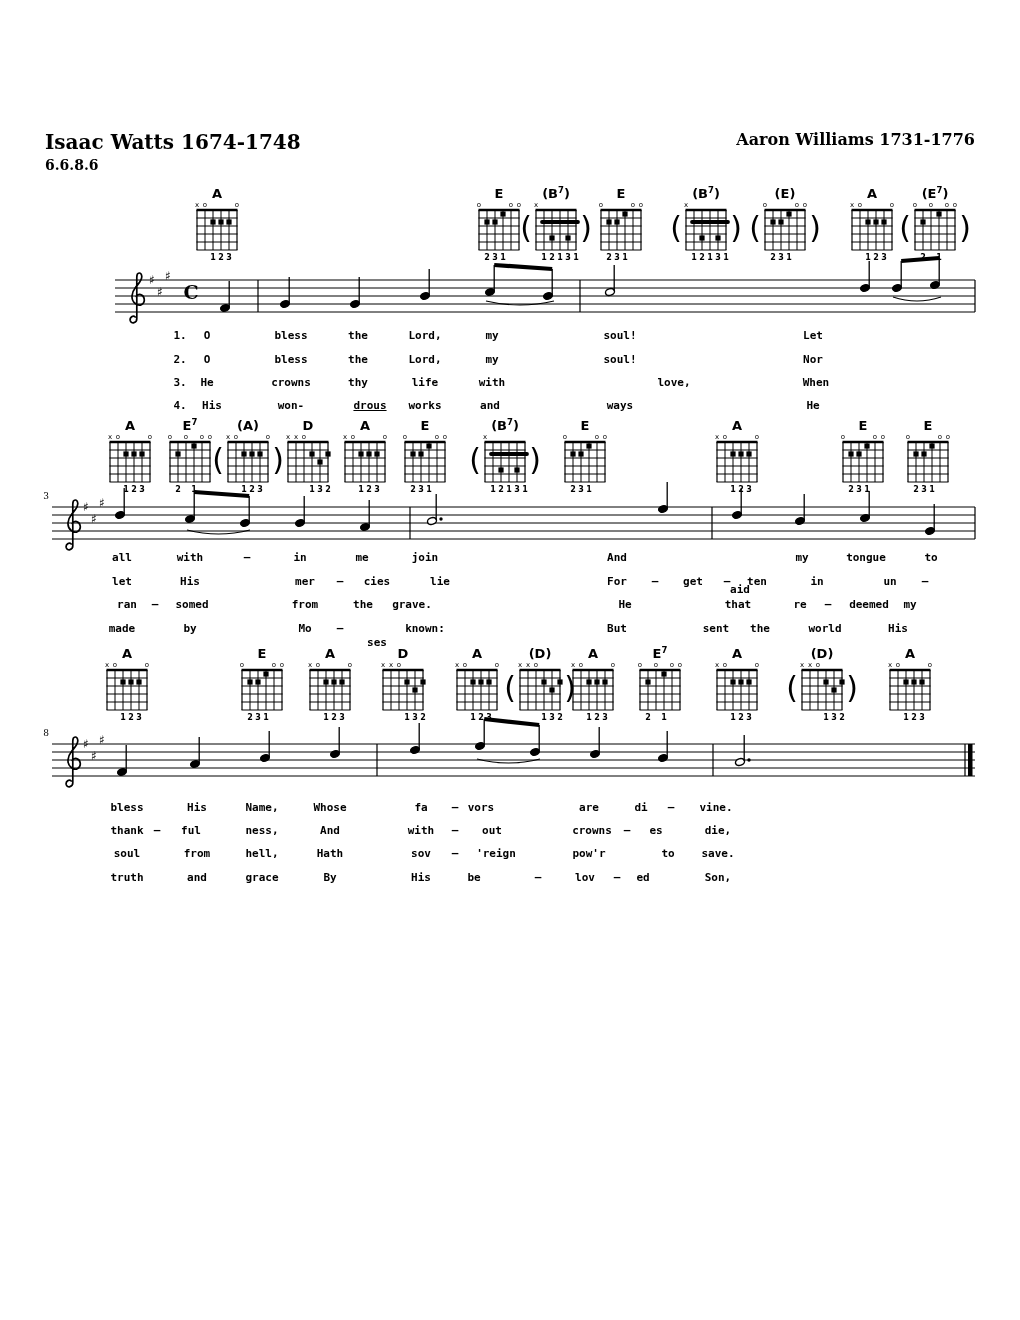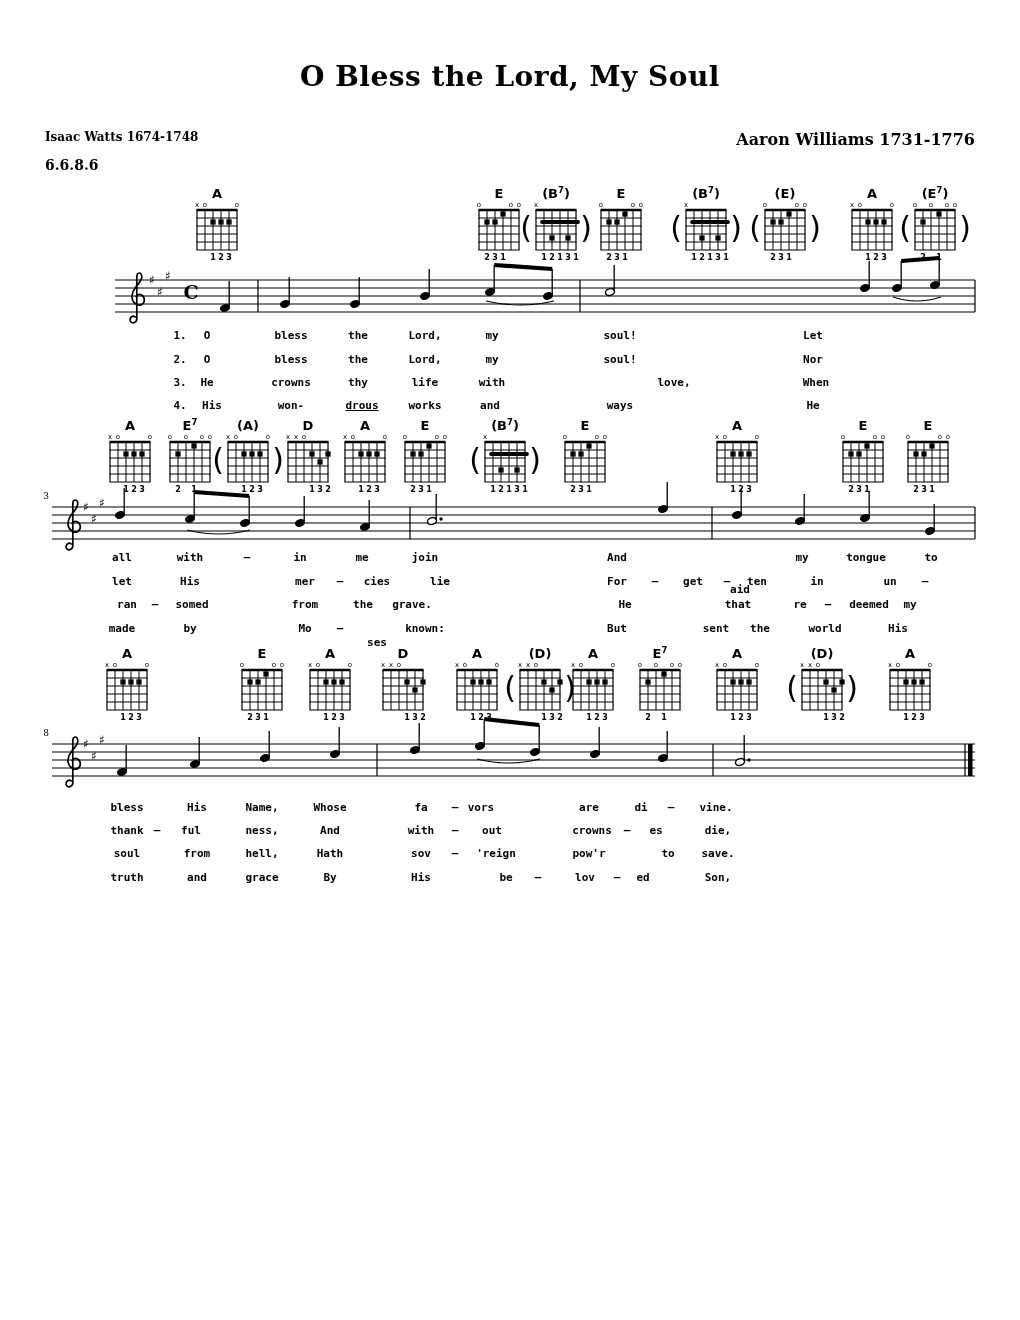--- a/index.html
+++ b/index.html
@@ -2,21 +2,21 @@
 <html><head>
 <meta charset="utf-8">
 <style>
   html,body{margin:0;padding:0;background:#fff;}
   .page{position:relative;width:1020px;height:1320px;background:#ffffff;color:#000;
         font-family:"DejaVu Serif",serif;overflow:hidden;}
   .title{position:absolute;top:60px;left:0;width:100%;text-align:center;
          font-size:28px;font-weight:bold;letter-spacing:0.5px;}
   .subtitle{position:absolute;top:99px;left:0;width:100%;text-align:center;
          font-size:18px;font-weight:bold;}
-  .author-left{position:absolute;top:130px;left:45px;font-size:12px;font-weight:bold;}
+  .author-left{position:absolute;top:130px;left:45px;font-size:20px;font-weight:bold;}
   .author-right{position:absolute;top:130px;right:45px;font-size:16px;font-weight:bold;}
   .meter{position:absolute;top:157px;left:45px;font-size:14px;font-weight:bold;}
   #score-svg{position:absolute;left:0;top:0;}
   #chords,#lyrics-layer{position:absolute;left:0;top:0;width:100%;height:100%;}
   .lyr{position:absolute;left:0;width:100%;height:14px;}
   .lw{position:absolute;transform:translateX(-50%);
       font-family:"DejaVu Sans Mono",monospace;font-weight:bold;font-size:11px;white-space:pre;}
   svg text{fill:#000;}
   .chlabel{font-family:"DejaVu Sans",sans-serif;font-weight:bold;font-size:13px;text-anchor:middle;}
   .chsup{font-size:8.5px;}
@@ -24,21 +24,20 @@
   .finger{font-family:"DejaVu Sans",sans-serif;font-weight:bold;font-size:8px;text-anchor:middle;}
   .bigparen{font-family:"DejaVu Sans",sans-serif;font-size:30px;text-anchor:middle;font-weight:normal;}
   .sharp{font-family:"DejaVu Sans",sans-serif;font-size:12px;text-anchor:middle;font-weight:bold;}
   .timesig{font-family:"DejaVu Serif",serif;font-weight:bold;font-size:19px;text-anchor:middle;}
   .mnum{font-family:"DejaVu Serif",serif;font-size:9px;text-anchor:middle;}
 </style>
 </head>
 <body>
 
 <div class="page" id="page">
-  <div class="title">O Bless the Lord, My Soul</div>
   <div class="author-left">Isaac Watts 1674-1748</div>
   <div class="author-right">Aaron Williams 1731-1776</div>
   <div class="meter">6.6.8.6</div>
   <svg id="score-svg" width="1020" height="1320">
       <g>
         <line x1="115" x2="975" y1="280" y2="280" stroke="#000" stroke-width="1"></line>
         <line x1="115" x2="975" y1="288" y2="288" stroke="#000" stroke-width="1"></line>
         <line x1="115" x2="975" y1="296" y2="296" stroke="#000" stroke-width="1"></line>
         <line x1="115" x2="975" y1="304" y2="304" stroke="#000" stroke-width="1"></line>
         <line x1="115" x2="975" y1="312" y2="312" stroke="#000" stroke-width="1"></line>
@@ -980,21 +979,21 @@
         <span class="lw" style="left: 358px;">thy</span>
         <span class="lw" style="left: 425px;">life</span>
         <span class="lw" style="left: 492px;">with</span>
         <span class="lw" style="left: 651px; margin-left: 23px;">love,</span>
         <span class="lw" style="left: 816px;">When</span>
       </div>
       <div class="lyr" style="top: 399px;">
         <span class="lw" style="left: 180px;">4.</span>
         <span class="lw" style="left: 212px;">His</span>
         <span class="lw" style="left: 291px;">won-</span>
-        <span class="lw" style="left: 362px; text-decoration: underline;">drous</span>
+        <span class="lw" style="left: 370px; text-decoration: underline;">drous</span>
         <span class="lw" style="left: 425px;">works</span>
         <span class="lw" style="left: 490px;">and</span>
         <span class="lw" style="left: 620px;">ways</span>
         <span class="lw" style="left: 813px;">He</span>
       </div>
       <div class="lyr" style="top: 551px;">
         <span class="lw" style="left: 122px;">all</span>
         <span class="lw" style="left: 190px;">with</span>
         <span class="lw" style="left: 247px;">–</span>
         <span class="lw" style="left: 300px;">in</span>
@@ -1087,21 +1086,21 @@
         <span class="lw" style="left: 589px;">pow'r</span>
         <span class="lw" style="left: 668px;">to</span>
         <span class="lw" style="left: 718px;">save.</span>
       </div>
       <div class="lyr" style="top: 871px;">
         <span class="lw" style="left: 127px;">truth</span>
         <span class="lw" style="left: 197px;">and</span>
         <span class="lw" style="left: 262px;">grace</span>
         <span class="lw" style="left: 330px;">By</span>
         <span class="lw" style="left: 421px;">His</span>
-        <span class="lw" style="left: 474px; margin-left: 32px;">be</span>
+        <span class="lw" style="left: 474px;">be</span>
         <span class="lw" style="left: 538px;">–</span>
         <span class="lw" style="left: 585px;">lov</span>
         <span class="lw" style="left: 617px;">–</span>
         <span class="lw" style="left: 643px;">ed</span>
         <span class="lw" style="left: 718px;">Son,</span>
       </div>
     </div>
 </div>
 
 </body></html>

